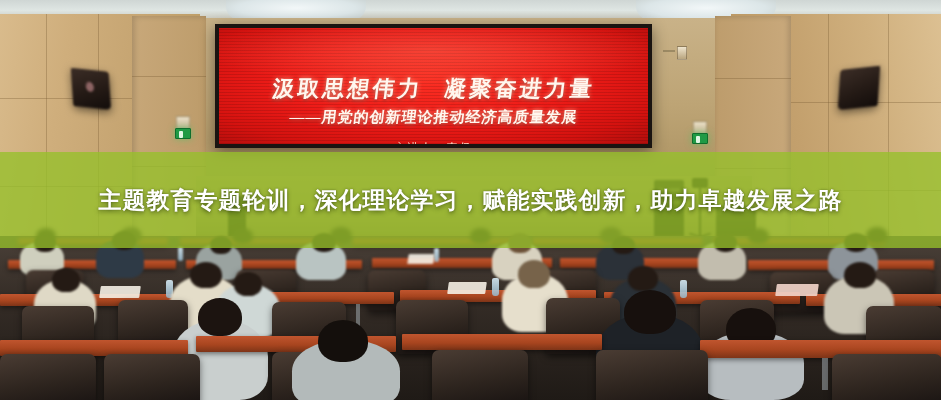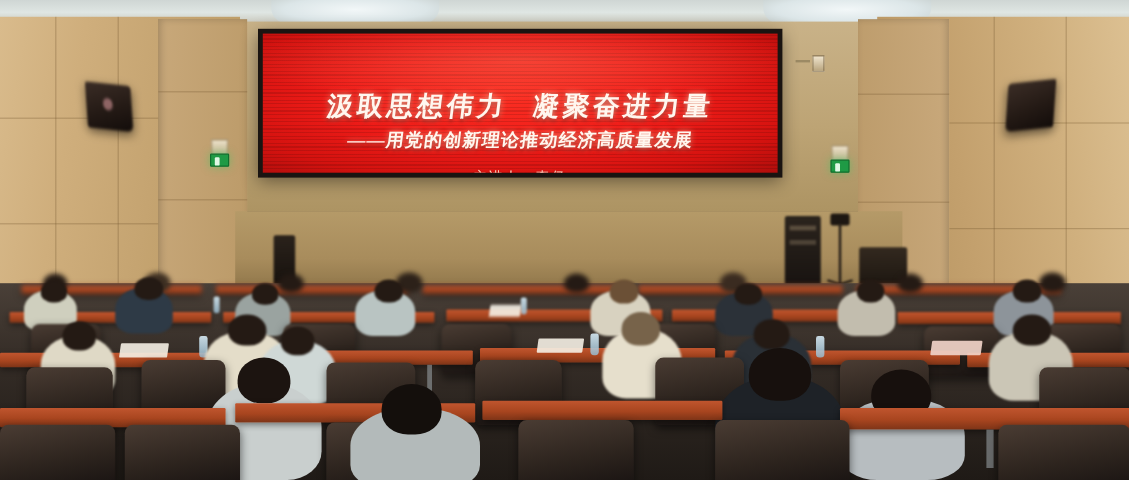--- a/index.html
+++ b/index.html
@@ -410,14 +410,17 @@
       <div class="chair" style="left:432px;top:114px;width:96px;height:58px;"></div>
       <div class="chair" style="left:596px;top:114px;width:112px;height:58px;"></div>
       <div class="chair" style="left:832px;top:118px;width:110px;height:56px;"></div>
 
       <div class="person" style="left:292px;top:104px;width:108px;height:68px;background:#b3baba;"></div>
       <div class="head" style="left:318px;top:84px;width:50px;height:42px;background:#140f0c;"></div>
     </div>
 
   </div>
 
+  <div class="caption-band">
+    <div class="caption-text">主题教育专题轮训，深化理论学习，赋能实践创新，助力卓越发展之路</div>
+  </div>
 
 </div>
 
 </body></html>

